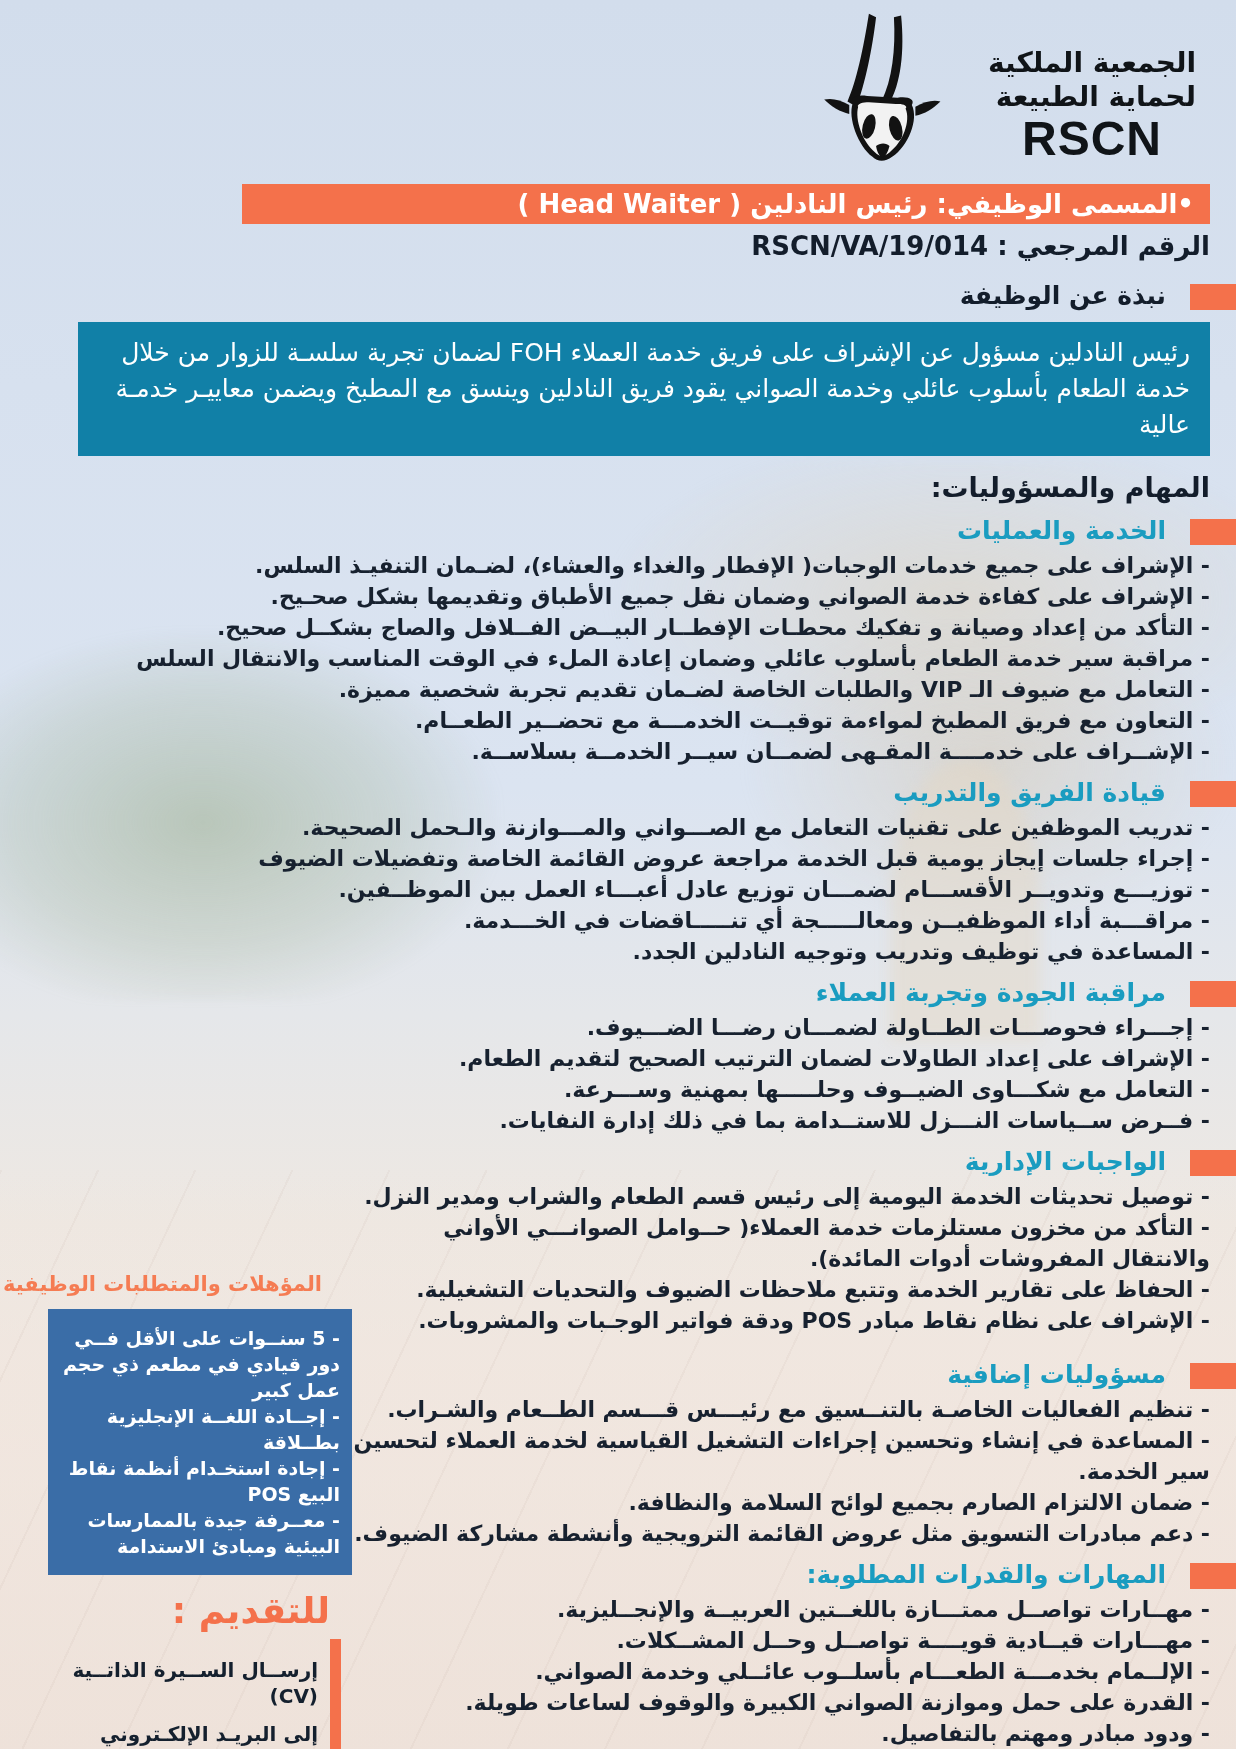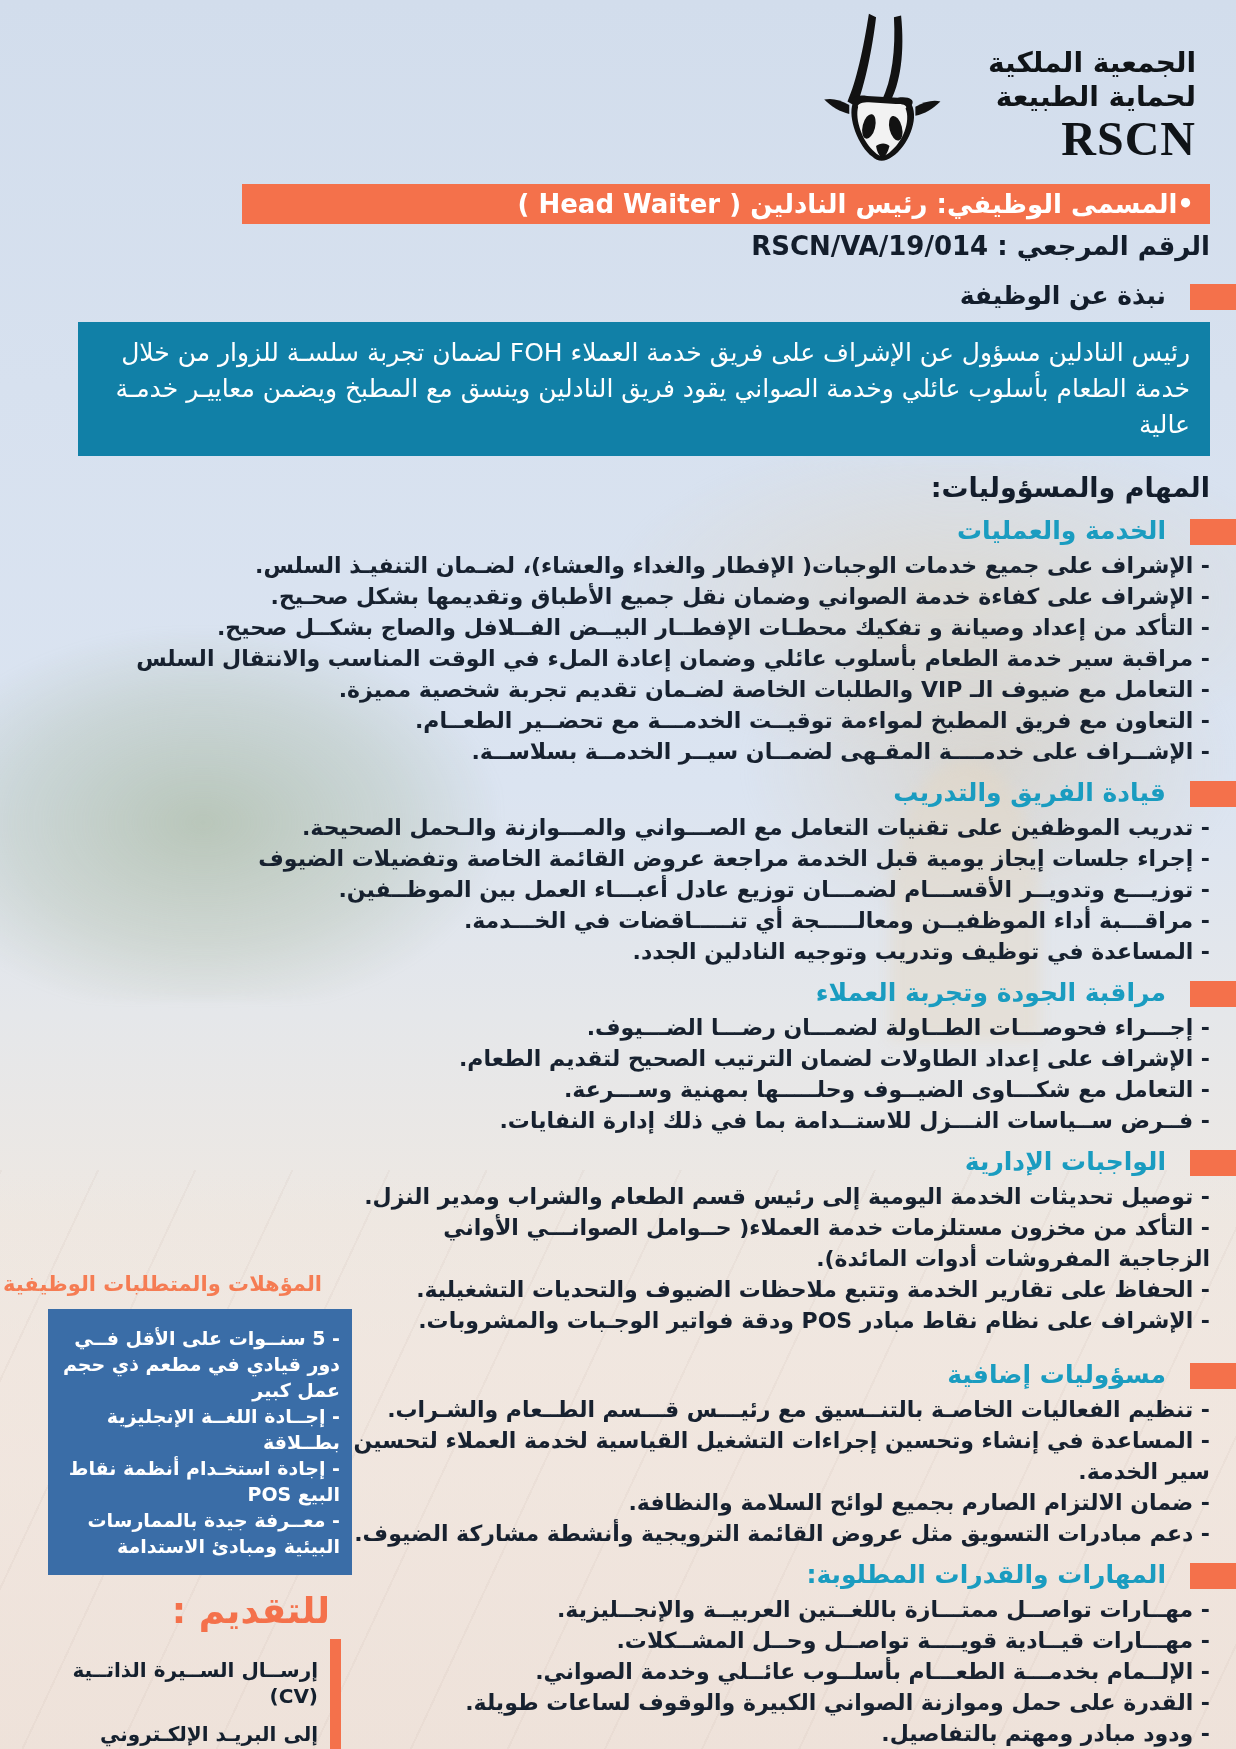--- a/index.html
+++ b/index.html
@@ -29,21 +29,21 @@
   .bg-ground{position:absolute;left:0;right:0;top:1170px;bottom:0;
       background:linear-gradient(180deg,rgba(243,233,226,0) 0%,rgba(240,228,220,.6) 35%,rgba(238,224,215,.7) 100%);}
   .bg-ground:after{content:"";position:absolute;inset:0;
       background:repeating-linear-gradient(115deg,rgba(196,176,166,.12) 0 2px,transparent 2px 88px);}
 
   
   .logo{position:absolute;top:12px;right:40px;z-index:3;display:flex;direction:ltr;align-items:flex-end;gap:28px;}
   .oryx svg{width:150px;height:152px;display:block;}
   .logo-text{text-align:right;color:#101418;}
   .org-line{font-size:28px;font-weight:bold;line-height:34px;}
-  .org-acronym{font-size:48px;font-weight:bold;letter-spacing:1px;line-height:50px;font-family:Liberation Serif, serif;}
+  .org-acronym{font-size:48px;font-weight:bold;letter-spacing:1px;line-height:50px;font-family:Liberation Sans, sans-serif;text-align:center;}
 
   
   .content{position:relative;z-index:1;padding:184px 26px 0 26px;}
   .titlebar{height:40px;margin-left:216px;background:var(--orange);display:flex;align-items:center;
       padding:0 16px;color:#fff;font-size:26px;font-weight:bold;}
   .ref{margin-top:7px;text-align:right;font-size:26px;font-weight:bold;color:var(--dark);}
   .sec-header{position:relative;margin-top:20px;}
   .sec-header .marker{position:absolute;right:-26px;top:3px;width:46px;height:26px;background:var(--orange);}
   .sec-header h2{font-size:25px;font-weight:bold;color:var(--dark);margin-right:44px;line-height:30px;}
   .sec-header.teal h2{color:var(--teal-text);}
@@ -160,21 +160,21 @@
     </section>
 
     <div class="narrow">
       <section class="section">
         <div class="sec-header teal">
           <span class="marker"></span>
           <h2>الواجبات الإدارية</h2>
         </div>
         <div class="bullets">
             <div class="bullet">- توصيل تحديثات الخدمة اليومية إلى رئيس قسم الطعام والشراب ومدير النزل.</div>
-            <div class="bullet">- التأكد من مخزون مستلزمات خدمة العملاء( حــوامل الصوانـــي الأواني الزجاجية المفروشات أدوات المائدة).</div>
+            <div class="bullet">- التأكد من مخزون مستلزمات خدمة العملاء( حــوامل الصوانـــي الأواني والانتقال المفروشات أدوات المائدة).</div>
             <div class="bullet">- الحفاظ على تقارير الخدمة وتتبع ملاحظات الضيوف والتحديات التشغيلية.</div>
             <div class="bullet">- الإشراف على نظام نقاط مبادر POS ودقة فواتير الوجـبات والمشروبات.</div>
           </div>
       </section>
 
       <section class="section section5">
         <div class="sec-header teal">
           <span class="marker"></span>
           <h2>مسؤوليات إضافية</h2>
         </div>

